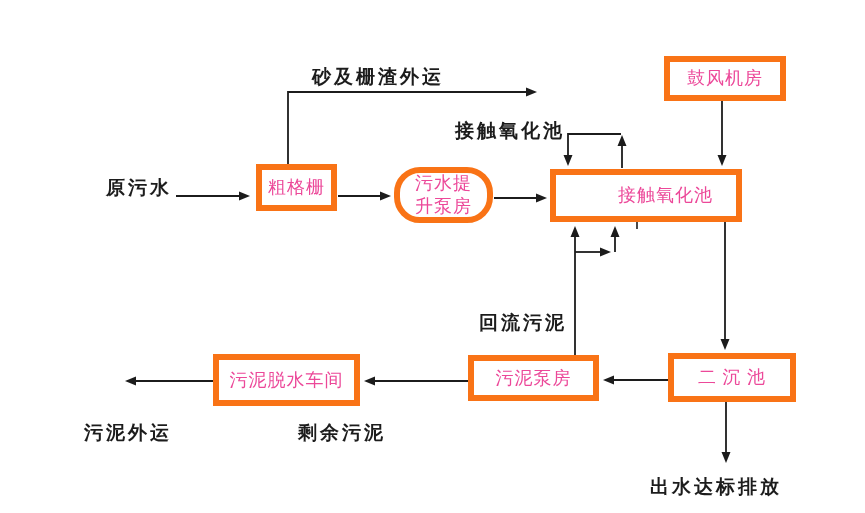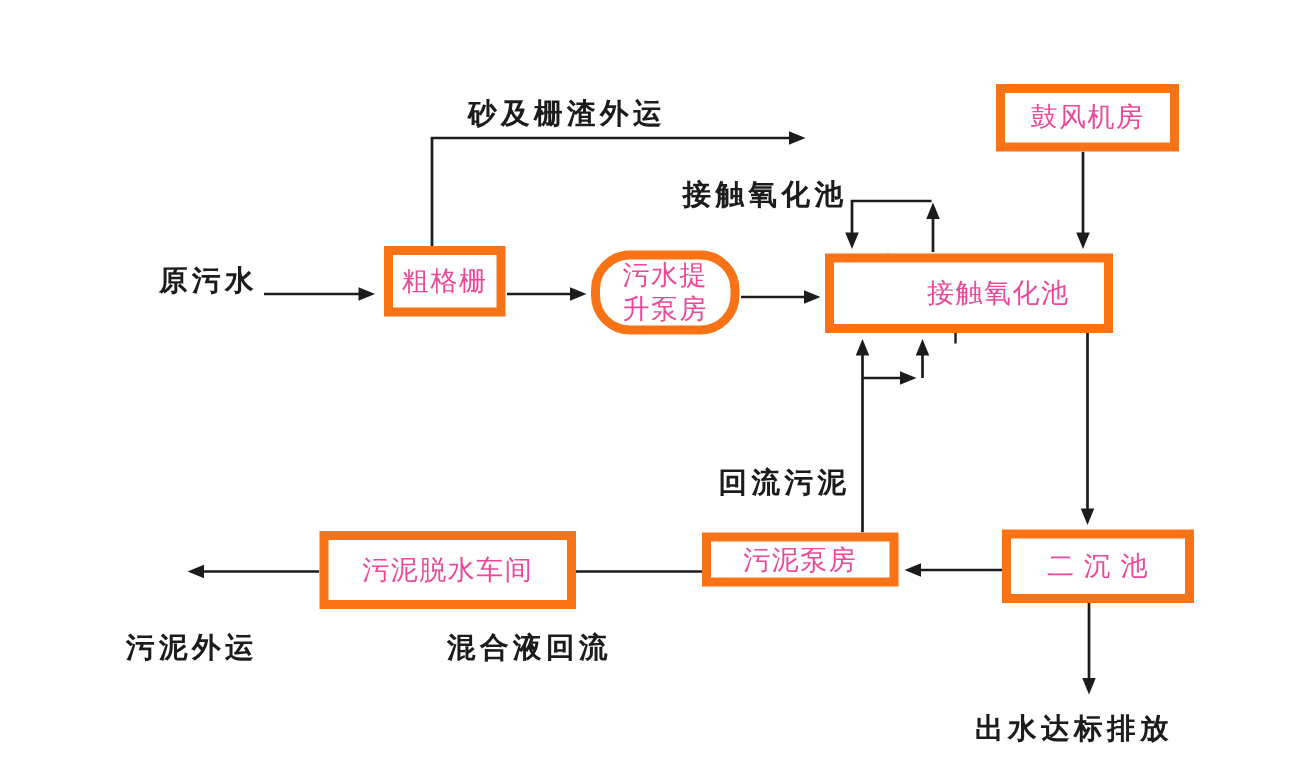--- a/index.html
+++ b/index.html
@@ -84,23 +84,23 @@
       <line x1="592" y1="169" x2="592" y2="222" stroke="#1c1c1c" stroke-width="1.6"></line>
       <line x1="637" y1="170" x2="637" y2="229" stroke="#1c1c1c" stroke-width="1.6"></line>
     </svg>
 
   <div class="node" style="left: 256px; top: 164px; width: 81px; height: 47px;">粗格栅</div>
   <div class="node" style="left: 394px; top: 167px; width: 99px; height: 56px; border-radius: 26px;">污水提
 升泵房</div>
   <div class="node" style="justify-content: flex-end; padding-right: 23px; left: 550px; top: 169px; width: 192px; height: 53px;">接触氧化池</div>
   <div class="node" style="left: 664px; top: 56px; width: 122px; height: 45px;">鼓风机房</div>
   <div class="node" style="left: 668px; top: 353px; width: 128px; height: 49px;">二 沉 池</div>
-  <div class="node" style="left: 468px; top: 355px; width: 131px; height: 36px;">污泥泵房</div>
-  <div class="node" style="left: 213px; top: 354px; width: 171px; height: 52px;">污泥脱水车间</div>
+  <div class="node" style="left: 468px; top: 355px; width: 131px; height: 46px;">污泥泵房</div>
+  <div class="node" style="left: 213px; top: 354px; width: 147px; height: 52px;">污泥脱水车间</div>
 
   <div class="flabel" style="left: 106px; top: 178px;">原污水</div>
   <div class="flabel" style="left: 312px; top: 67px;">砂及栅渣外运</div>
   <div class="flabel" style="left: 455px; top: 121px;">接触氧化池</div>
   <div class="flabel" style="left: 455px; top: 313px; margin-left: 24px;">回流污泥</div>
   <div class="flabel" style="left: 84px; top: 423px; text-align: right;">污泥外运</div>
-  <div class="flabel" style="left: 298px; top: 423px;">混合液回流</div>
+  <div class="flabel" style="left: 298px; top: 423px;">剩余污泥</div>
   <div class="flabel" style="left: 650px; top: 477px;">出水达标排放</div>
 </div>
 
 </body></html>

